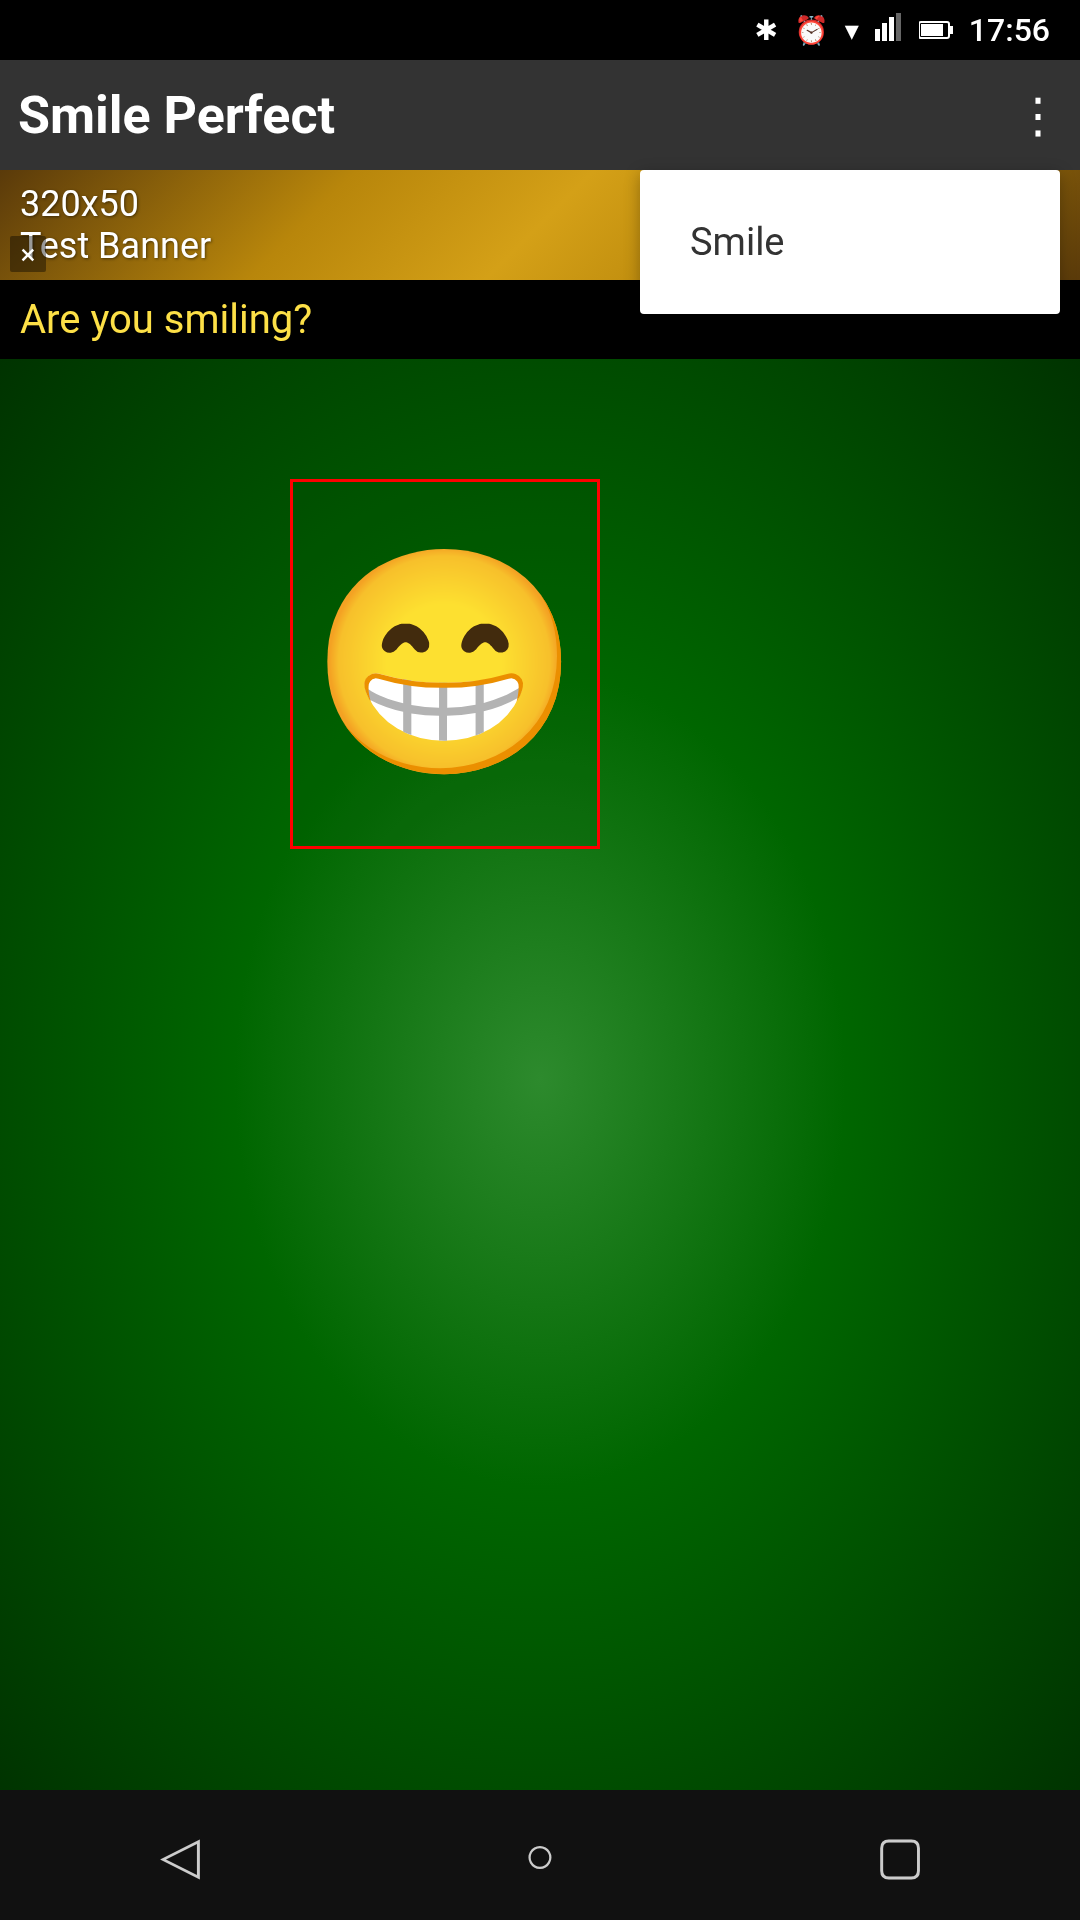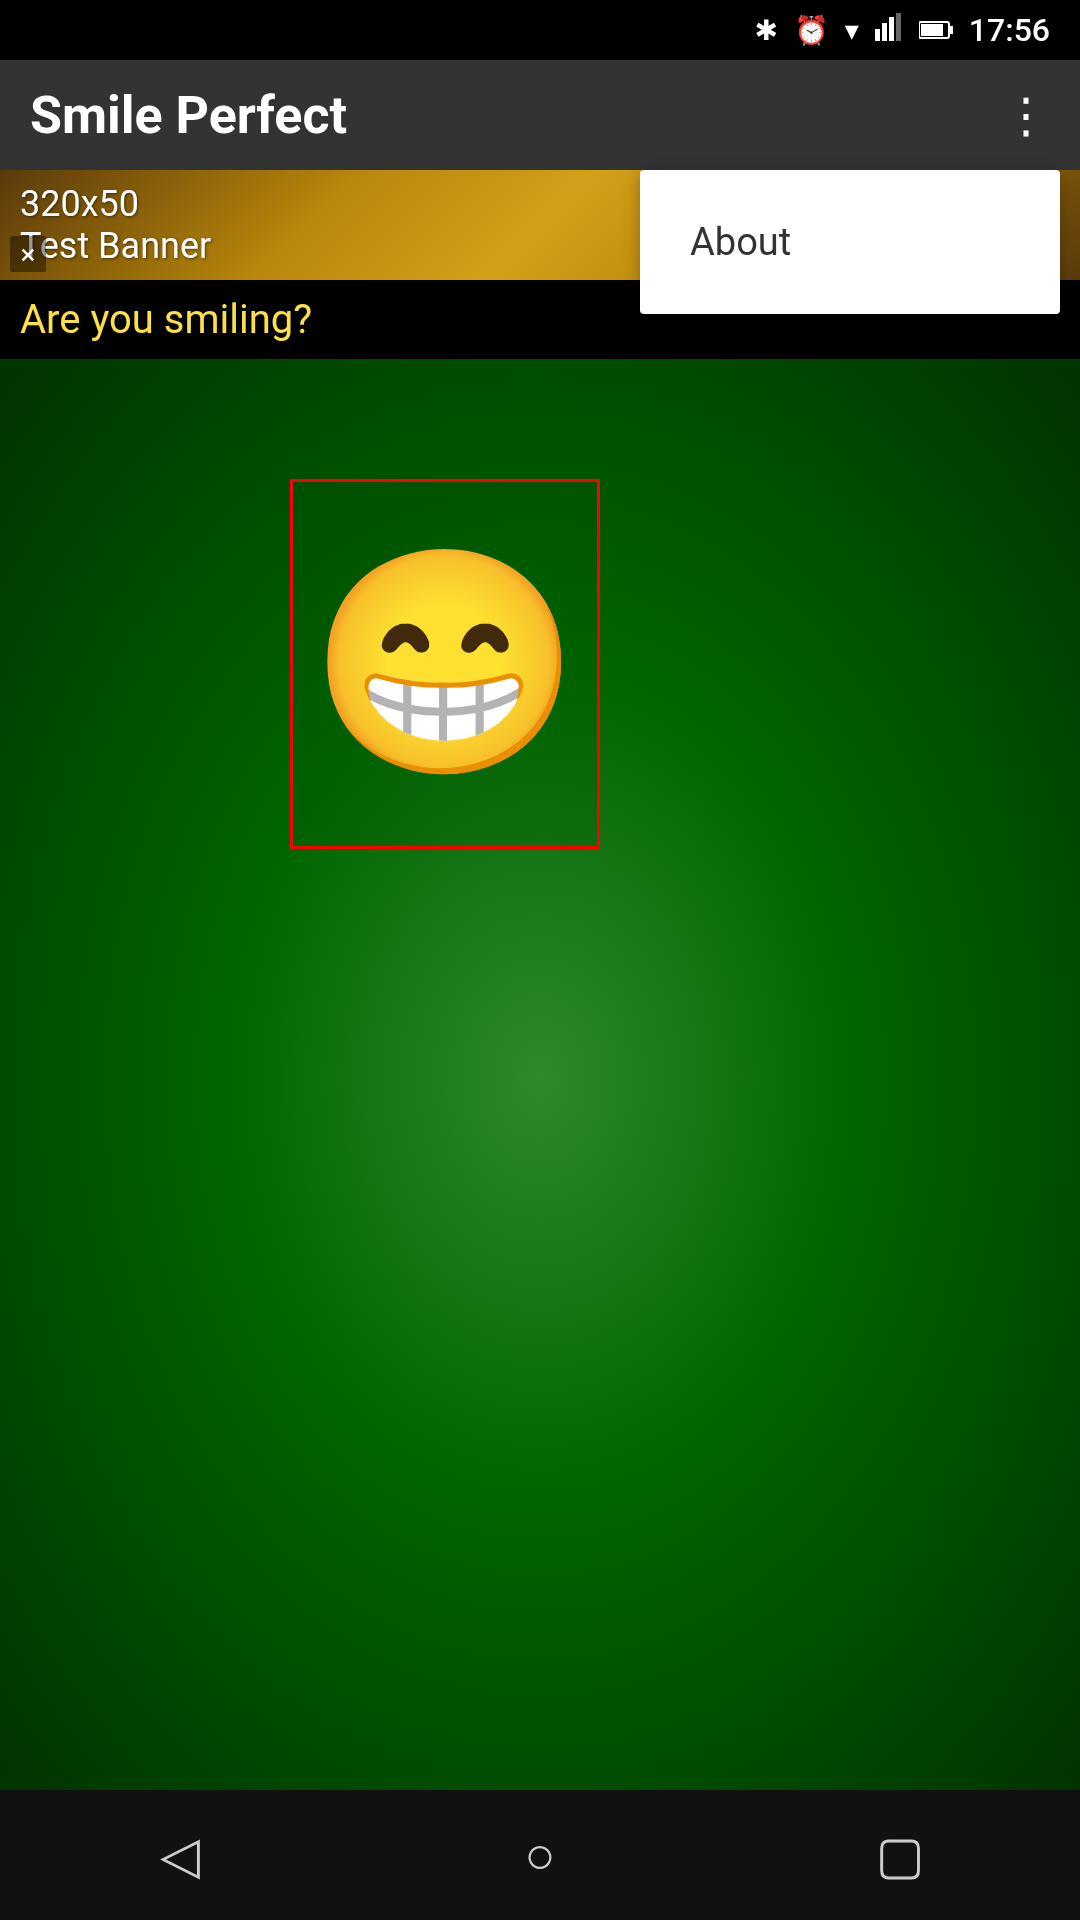--- a/index.html
+++ b/index.html
@@ -42,21 +42,21 @@
       font-weight: 500;
     }
 
     
     .app-bar {
       width: 100%;
       height: 110px;
       background: #333;
       display: flex;
       align-items: center;
-      padding: 0 30px;
+      padding: 0 18px;
       justify-content: space-between;
     }
 
     .app-title {
       color: #fff;
       font-size: 52px;
       font-weight: bold;
     }
 
     .menu-icon {
@@ -247,20 +247,20 @@
 
 <div class="camera-area">
 
   <div class="face-box">
     <span class="emoji-face">😁</span>
   </div>
 </div>
 
 <div class="overlay"></div>
 <div class="dropdown-menu">
-  <div class="dropdown-item">About</div>
+  <div class="dropdown-item">Smile</div>
 </div>
 
 <div class="nav-bar">
   <span class="nav-button">◁</span>
   <span class="nav-button">○</span>
   <span class="nav-button">▢</span>
 </div>
 
 </body></html>

